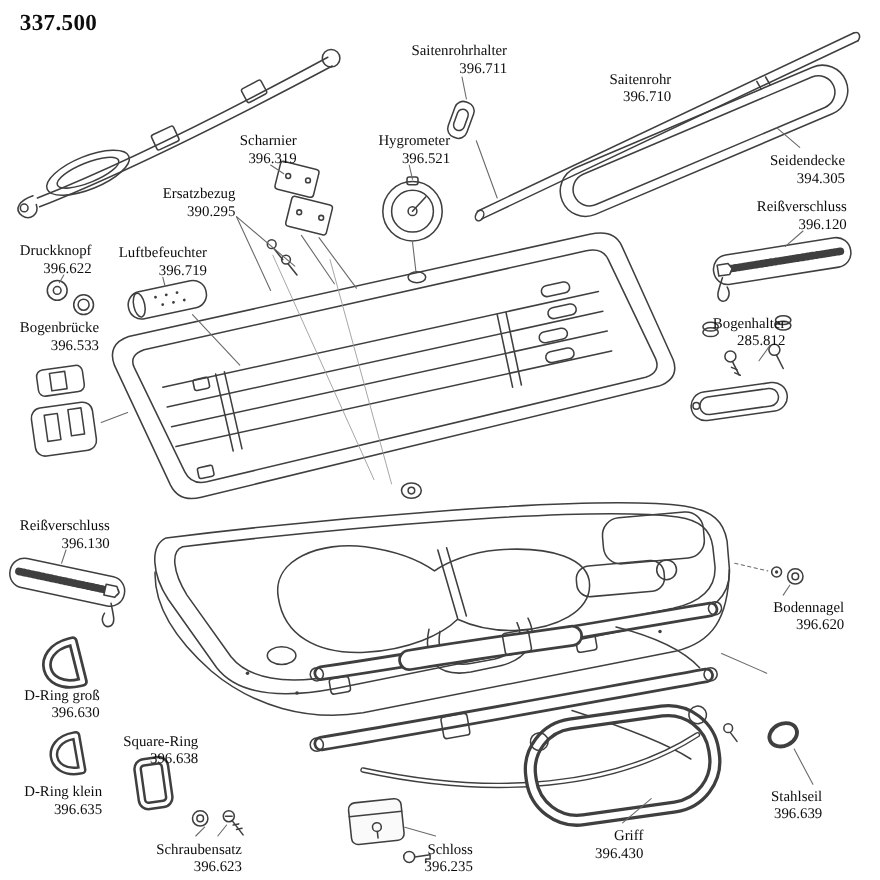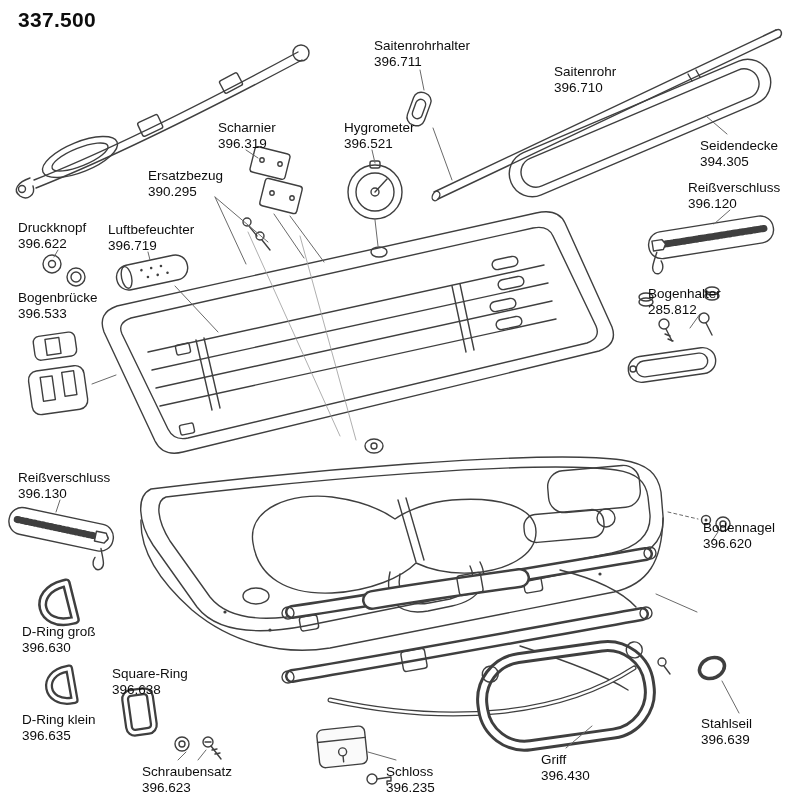--- a/index.html
+++ b/index.html
@@ -1,25 +1,25 @@
 <!DOCTYPE html>
 <html><head>
 <meta charset="utf-8">
 <style>
   html,body{margin:0;padding:0;background:#ffffff;}
   #canvas{
     position:relative;width:800px;height:800px;background:#ffffff;overflow:hidden;
-    font-family:Liberation Sans, sans-serif;color:#0d0d0d;
+    font-family:Liberation Serif, serif;color:#0d0d0d;
   }
   #art{position:absolute;left:0;top:0;}
   .title{
     position:absolute;left:18px;top:8px;font-size:21px;font-weight:700;letter-spacing:.3px;
   }
   .label{
-    position:absolute;font-size:13.5px;line-height:1.22;text-align:left;color:#0d0d0d;
+    position:absolute;font-size:13.5px;line-height:1.22;text-align:right;color:#0d0d0d;
     white-space:nowrap;
   }
 </style>
 </head>
 <body>
 
 <div id="canvas">
 
   <svg id="art" width="800" height="800" viewBox="0 0 800 800">
     <g stroke="#3f3f3f" fill="none" stroke-width="1.4" stroke-linecap="round" stroke-linejoin="round">
@@ -338,21 +338,21 @@
   <div class="label" style="left:648px;top:286px">
     <div>Bogenhalter</div>
     <div>285.812</div>
   </div>
 
   <div class="label" style="left:18px;top:470px">
     <div>Reißverschluss</div>
     <div>396.130</div>
   </div>
 
-  <div class="label" style="left:703px;top:520px">
+  <div class="label" style="left:703px;top:544px">
     <div>Bodennagel</div>
     <div>396.620</div>
   </div>
 
   <div class="label" style="left:22px;top:624px">
     <div>D-Ring groß</div>
     <div>396.630</div>
   </div>
 
 

